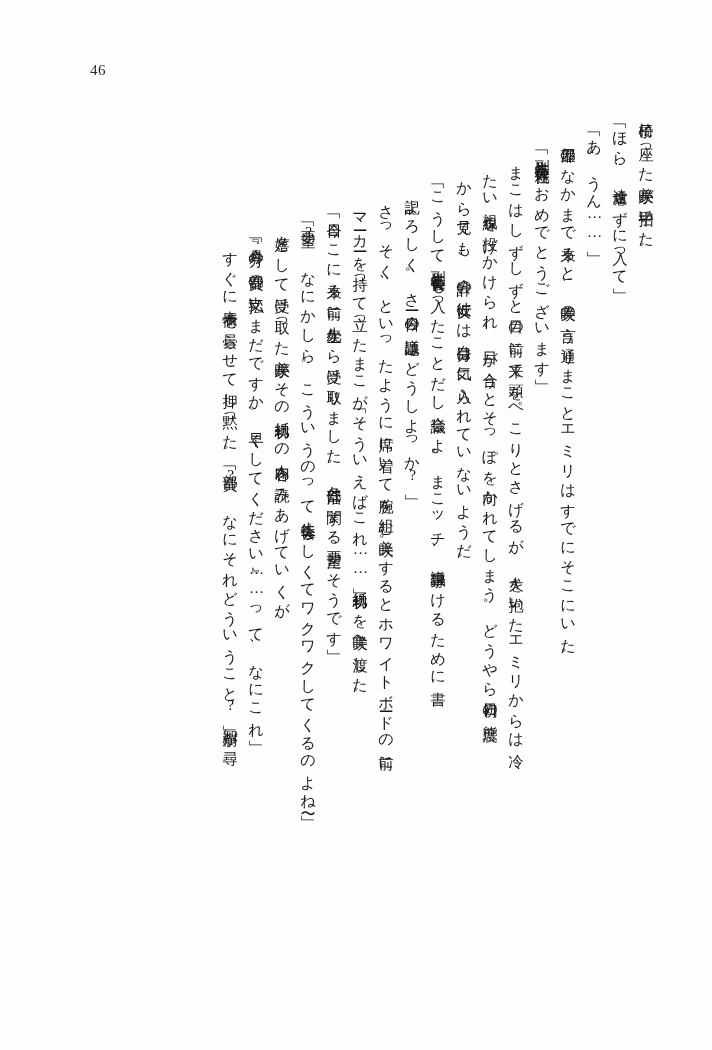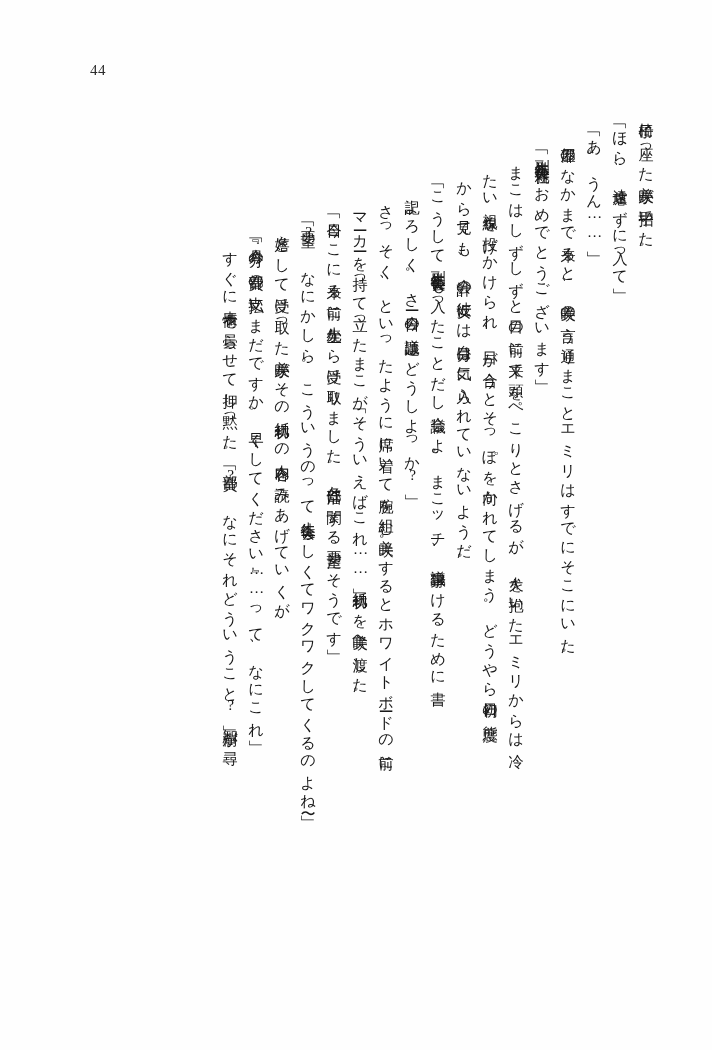--- a/index.html
+++ b/index.html
@@ -72,21 +72,21 @@
   .off-13 { padding-top: 104px; }
   .off-14 { padding-top: 112px; }
   .off-15 { padding-top: 120px; }
   .off-16 { padding-top: 128px; }
   .off-17 { padding-top: 136px; }
 </style>
 </head>
 <body>
 
 <div class="page">
-  <div class="page-number">44</div>
+  <div class="page-number">46</div>
 
   <div class="text-block">
     <div class="vcol off-1">椅子に座った美咲が手招いた。</div>
     <div class="vcol off-2">「ほら、遠慮せずに入って」</div>
     <div class="vcol off-3">「あ。うん……」</div>
     <div class="vcol off-4">部屋のなかまで来ると、美咲の言う通りまことエミリはすでにそこにいた。</div>
     <div class="vcol off-5">「副生徒会長就任、おめでとうございます」</div>
     <div class="vcol off-6">まこはしずしずと目の前に来て頭をぺこりとさげるが、犬を抱いたエミリからは冷</div>
     <div class="vcol off-7">たい視線を投げかけられ、目が合うとそっぽを向かれてしまう。どうやら初日の態度</div>
     <div class="vcol off-8">から見ても、会計の彼女には自分は気に入られていないようだ。</div>

